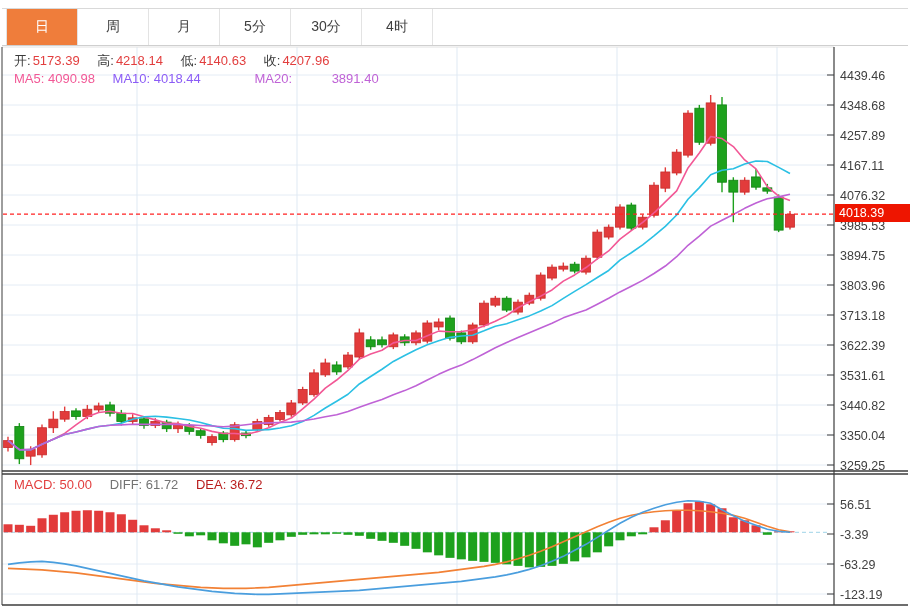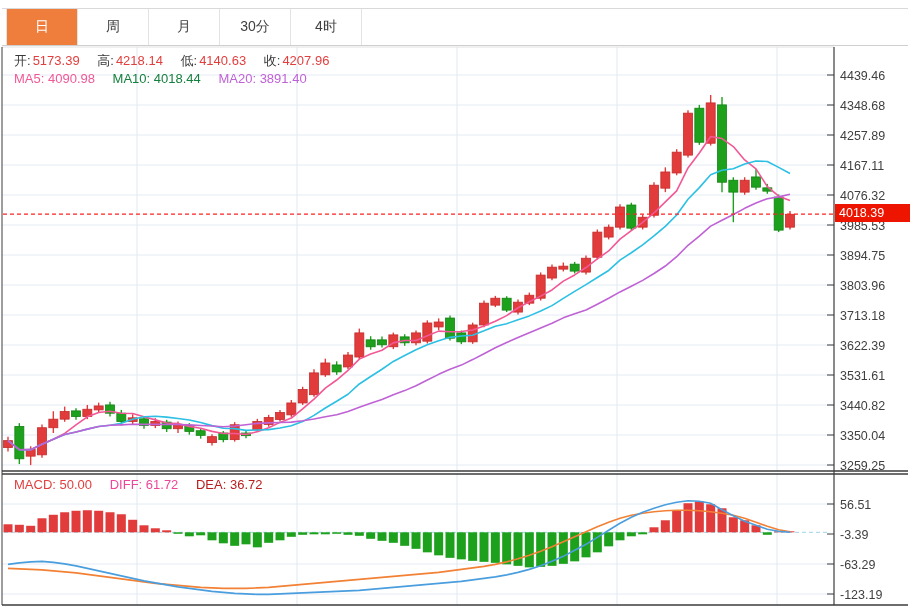--- a/index.html
+++ b/index.html
@@ -17,23 +17,23 @@
   .tabfill{flex:1;}
   
   .inforow{position:absolute;left:14px;z-index:2;font-size:13px;white-space:nowrap;}
   .row-ohlc{top:52px;}
   .row-ma{top:71px;}
   .row-macd{top:477px;}
   .lbl{color:#3a3a3a;margin-right:2px;}
   .val{margin-right:14px;}
   .red{color:#e23e3e;}
   .pink{color:#f25896;}
-  .cyan{color:#15803d;}
-  .purple{color:#bf62d6;}
-  .blue{color:#ec4899;}
+  .cyan{color:#8b5cf6;}
+  .purple{color:#bf62d6;margin-left:36px;}
+  .blue{color:#737373;}
   .orange{color:#b91c1c;}
   
   .pricetag{position:absolute;left:835px;top:204px;width:85px;height:18px;z-index:3;
             background:#ee1500;color:#fff;font-size:12.5px;line-height:18px;
             padding-left:4px;box-sizing:border-box;}
 </style>
 </head>
 <body>
 
 <div class="wrap">
@@ -325,20 +325,21 @@
         <line x1="2" y1="605" x2="908" y2="605" stroke="#3c3c3c" stroke-width="1.5"></line>
         <line x1="2" y1="47" x2="2" y2="605" stroke="#3c3c3c" stroke-width="1"></line>
         <line x1="834" y1="47" x2="834" y2="605" stroke="#3c3c3c" stroke-width="1.2"></line>
       </svg></div>
 
   <div class="tabbar">
     <div class="tabpad"></div>
     <div class="tab active">日</div>
     <div class="tab">周</div>
     <div class="tab">月</div>
+    <div class="tab">5分</div>
     <div class="tab">30分</div>
     <div class="tab">4时</div>
     <div class="tabfill"></div>
   </div>
 
   <div class="inforow row-ohlc">
     <span class="lbl">开:</span><span class="val red">5173.39</span>
     <span class="lbl">高:</span><span class="val red">4218.14</span>
     <span class="lbl">低:</span><span class="val red">4140.63</span>
     <span class="lbl">收:</span><span class="val red">4207.96</span>

